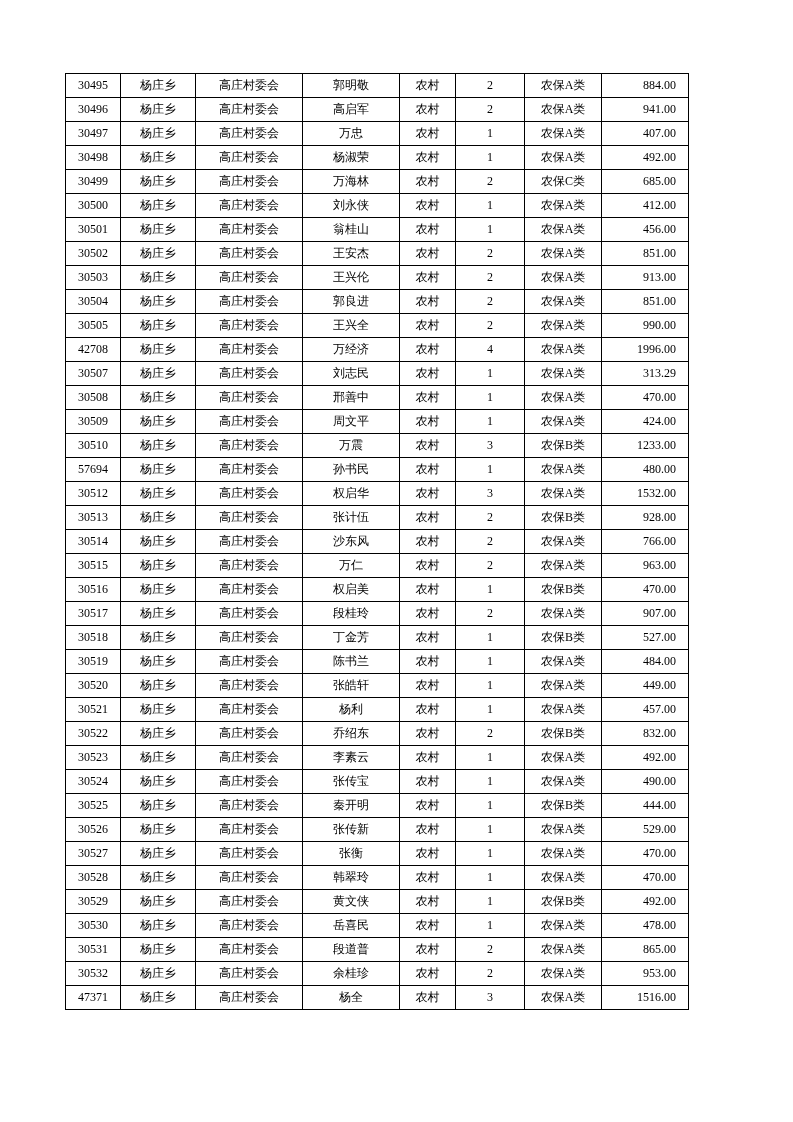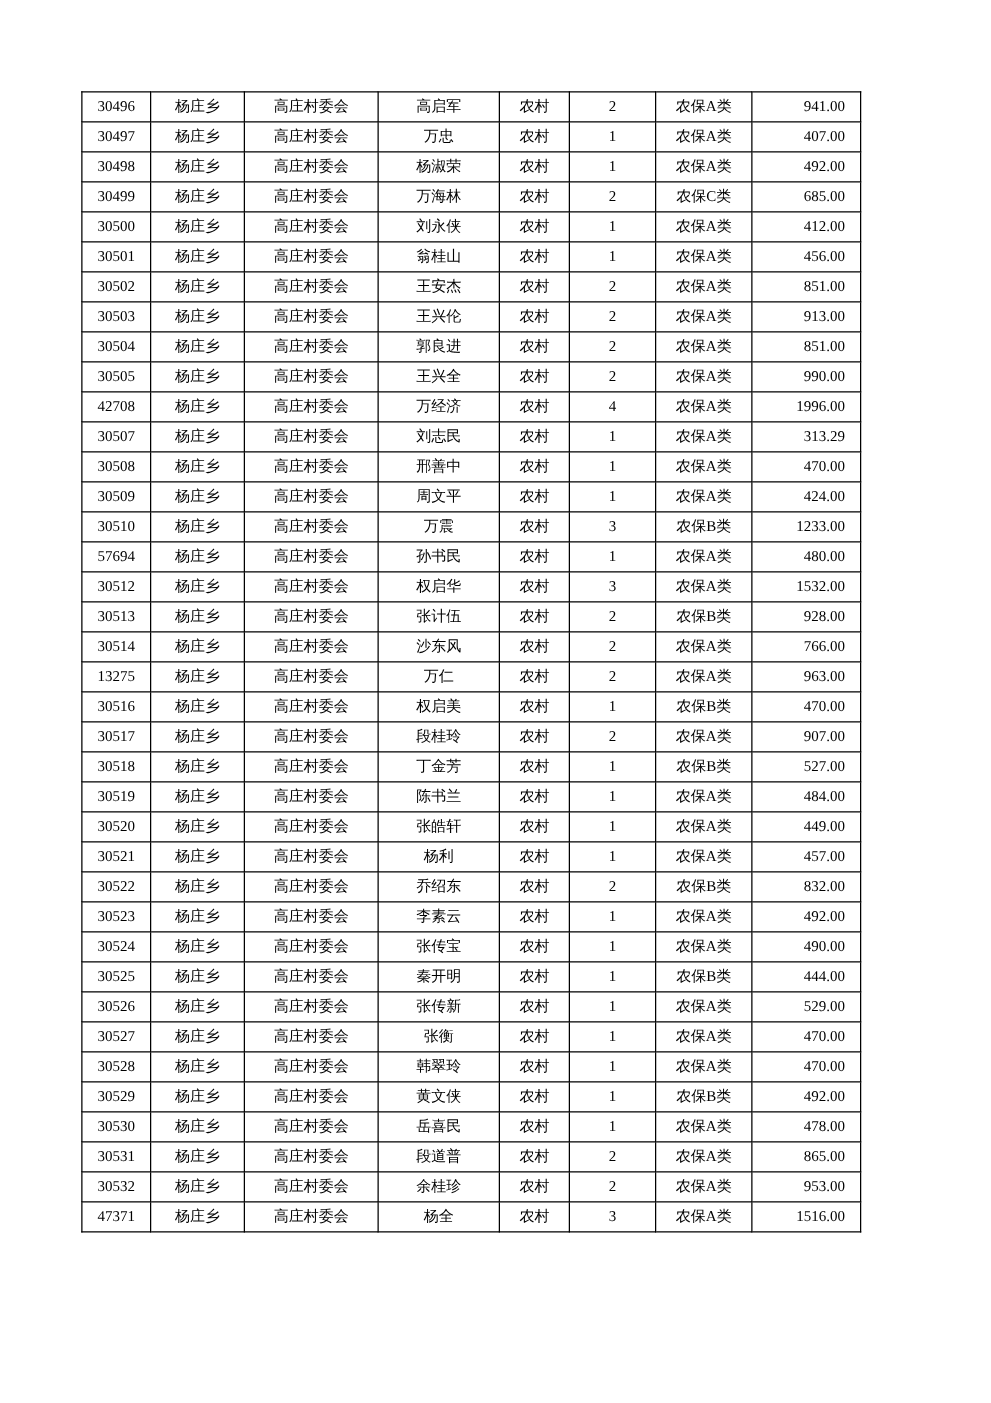--- a/index.html
+++ b/index.html
@@ -48,20 +48,30 @@
       <col style="width:75px">
       <col style="width:107px">
       <col style="width:97px">
       <col style="width:56px">
       <col style="width:69px">
       <col style="width:77px">
       <col style="width:87px">
     </colgroup>
     <tbody>
         <tr>
+          <td class="col0">30495</td>
+          <td class="col1">杨庄乡</td>
+          <td class="col2">高庄村委会</td>
+          <td class="col3">郭明敬</td>
+          <td class="col4">农村</td>
+          <td class="col5">2</td>
+          <td class="col6">农保A类</td>
+          <td class="col7">884.00</td>
+        </tr>
+        <tr>
           <td class="col0">30496</td>
           <td class="col1">杨庄乡</td>
           <td class="col2">高庄村委会</td>
           <td class="col3">高启军</td>
           <td class="col4">农村</td>
           <td class="col5">2</td>
           <td class="col6">农保A类</td>
           <td class="col7">941.00</td>
         </tr>
         <tr>
@@ -238,21 +248,21 @@
           <td class="col0">30514</td>
           <td class="col1">杨庄乡</td>
           <td class="col2">高庄村委会</td>
           <td class="col3">沙东风</td>
           <td class="col4">农村</td>
           <td class="col5">2</td>
           <td class="col6">农保A类</td>
           <td class="col7">766.00</td>
         </tr>
         <tr>
-          <td class="col0">13275</td>
+          <td class="col0">30515</td>
           <td class="col1">杨庄乡</td>
           <td class="col2">高庄村委会</td>
           <td class="col3">万仁</td>
           <td class="col4">农村</td>
           <td class="col5">2</td>
           <td class="col6">农保A类</td>
           <td class="col7">963.00</td>
         </tr>
         <tr>
           <td class="col0">30516</td>

